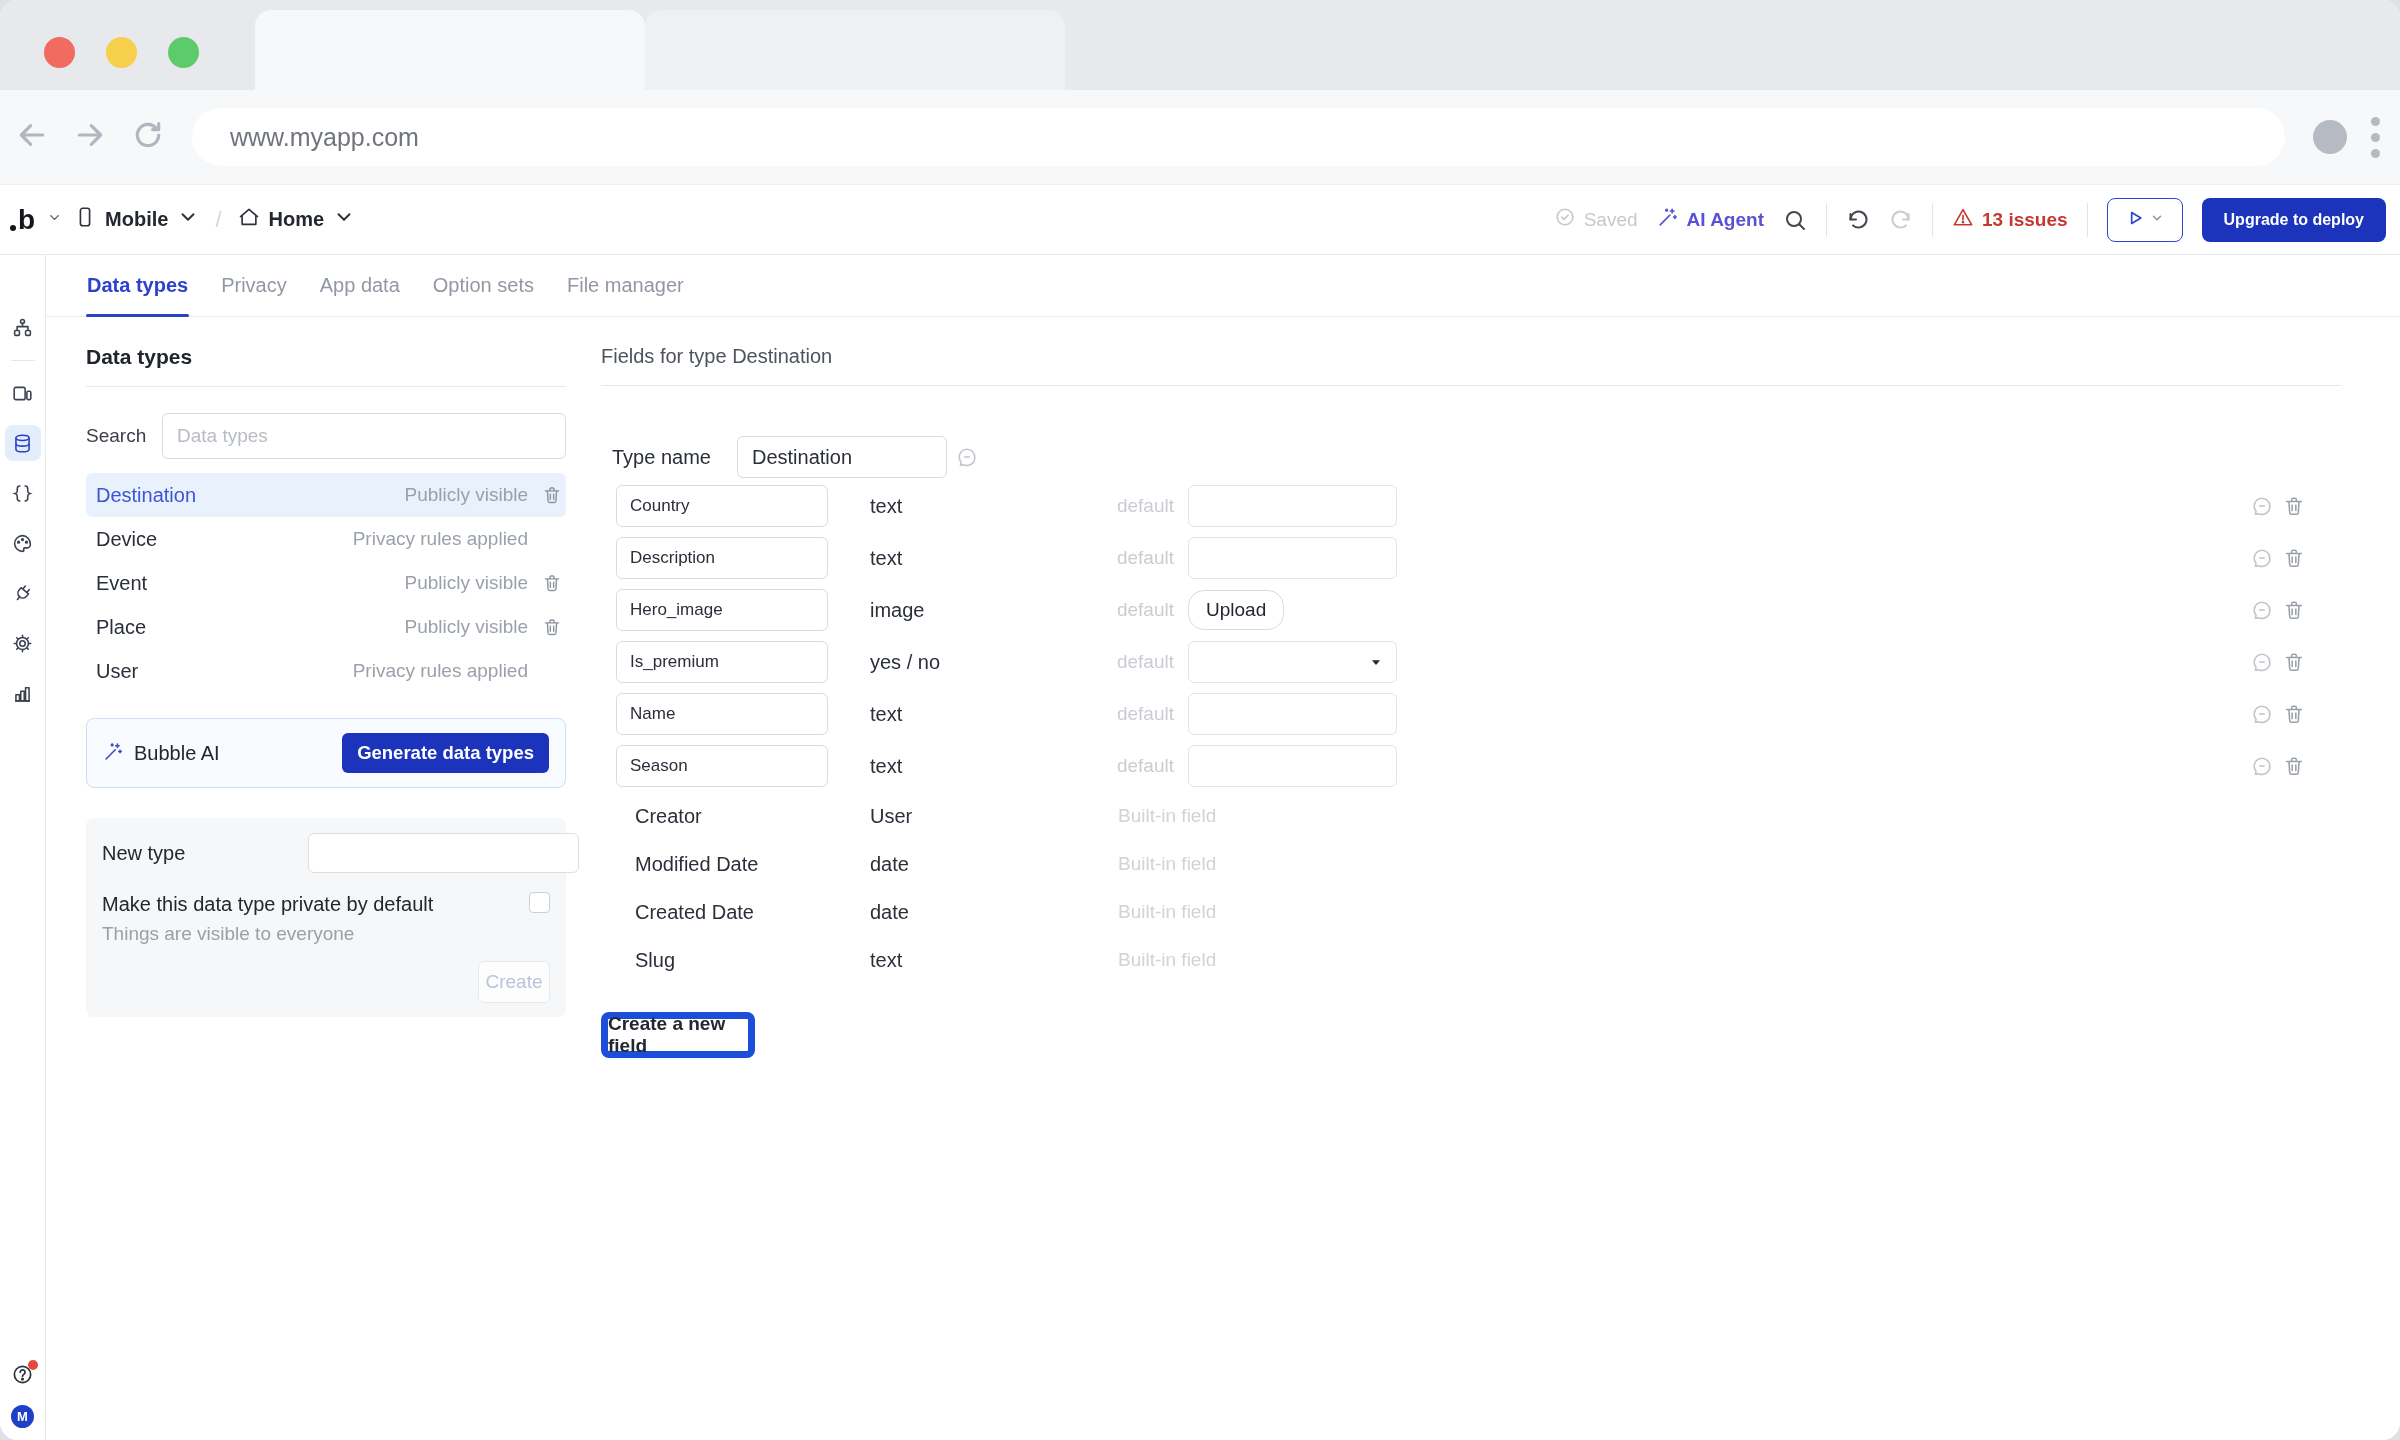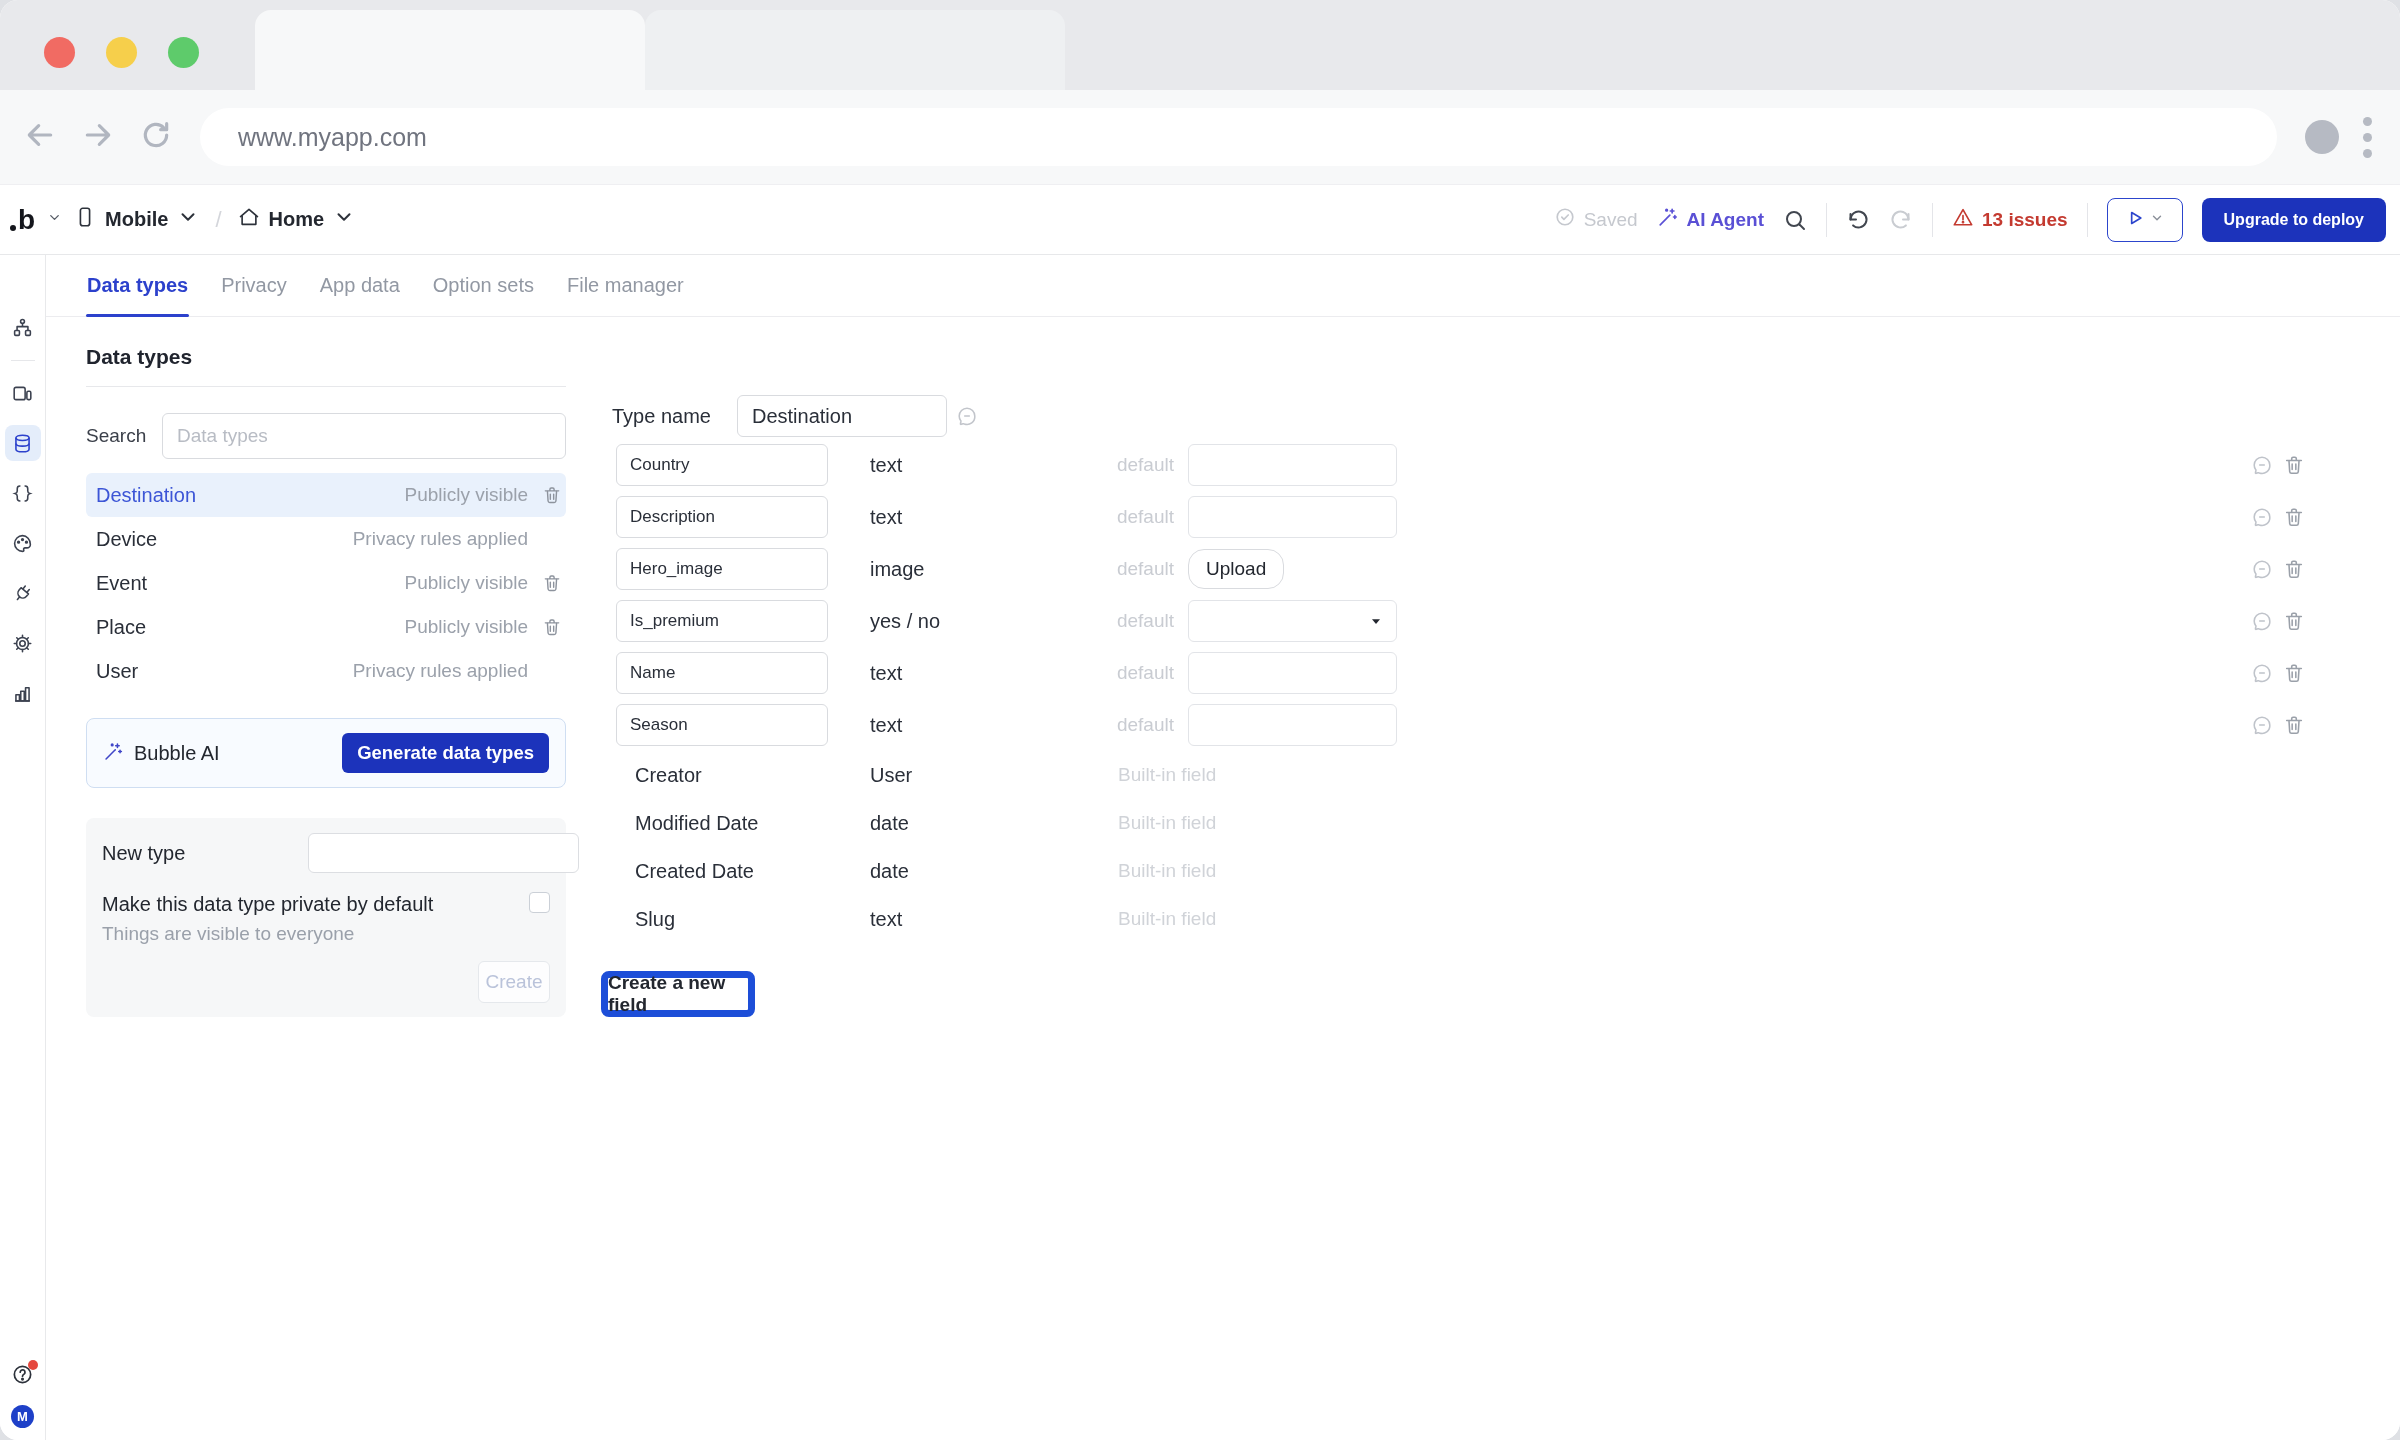--- a/index.html
+++ b/index.html
@@ -9,21 +9,21 @@
 
   
   .tabstrip { position:absolute; top:0; left:0; width:2400px; height:90px; background:#e8e9ec; }
   .lights { position:absolute; left:44px; top:37px; display:flex; gap:31px; }
   .light { width:31px; height:31px; border-radius:50%; }
   .btab { position:absolute; top:10px; height:80px; border-radius:16px 16px 0 0; }
   .btab.active { left:255px; width:390px; background:#f7f8f9; }
   .btab.inactive { left:645px; width:420px; background:#eef0f2; }
 
   .urlrow { position:absolute; top:90px; left:0; width:2400px; height:95px; background:#f7f8f9;
-            display:flex; align-items:center; padding:0 24px; border-bottom:1px solid #efeff2; }
+            display:flex; align-items:center; padding:0 16px; border-bottom:1px solid #efeff2; }
   .navbtns { display:flex; align-items:center; gap:26px; color:#b1b6c0; }
   .navbtns svg { width:32px; height:32px; }
   .urlbar { flex:1; height:58px; background:#fff; border-radius:29px; margin:0 28px;
             display:flex; align-items:center; padding:0 38px; font-size:25px; color:#70747f; }
   .chromeright { display:flex; align-items:center; gap:20px; }
   .chrome-avatar { width:34px; height:34px; border-radius:50%; background:#b6bac3; }
   .kebab { display:flex; flex-direction:column; gap:7px; padding:4px; }
   .kebab i { width:9px; height:9px; border-radius:50%; background:#b6bac3; }
 
   
@@ -426,20 +426,21 @@
           <span class="nt-check"></span>
         </div>
         <div class="nt-hint">Things are visible to everyone</div>
         <div class="nt-actions">
           <span class="create-btn">Create</span>
         </div>
       </div>
     </div>
 
     <div class="fields-panel">
+      <div class="panel-title">Fields for type Destination</div>
       <div class="typename-row">
         <span class="tn-label">Type name</span>
         <input class="tn-input" value="Destination" style="">
         <span class="tn-comment">
             <svg viewBox="0 0 24 24" fill="none" stroke="currentColor" stroke-width="1.7" stroke-linecap="round">
               <path d="M20.5 12a8.5 8.5 0 10-17 0c0 2 .6 3.6 1.6 5 .3.4.4 1 .2 1.5l-.5 1.7c-.2.6.3 1.1.9.9l2-.6c.5-.1 1 0 1.4.2a8.5 8.5 0 0011.4-8.7z"></path>
               <path d="M9.5 12h5"></path>
             </svg>
           </span>
       </div>

